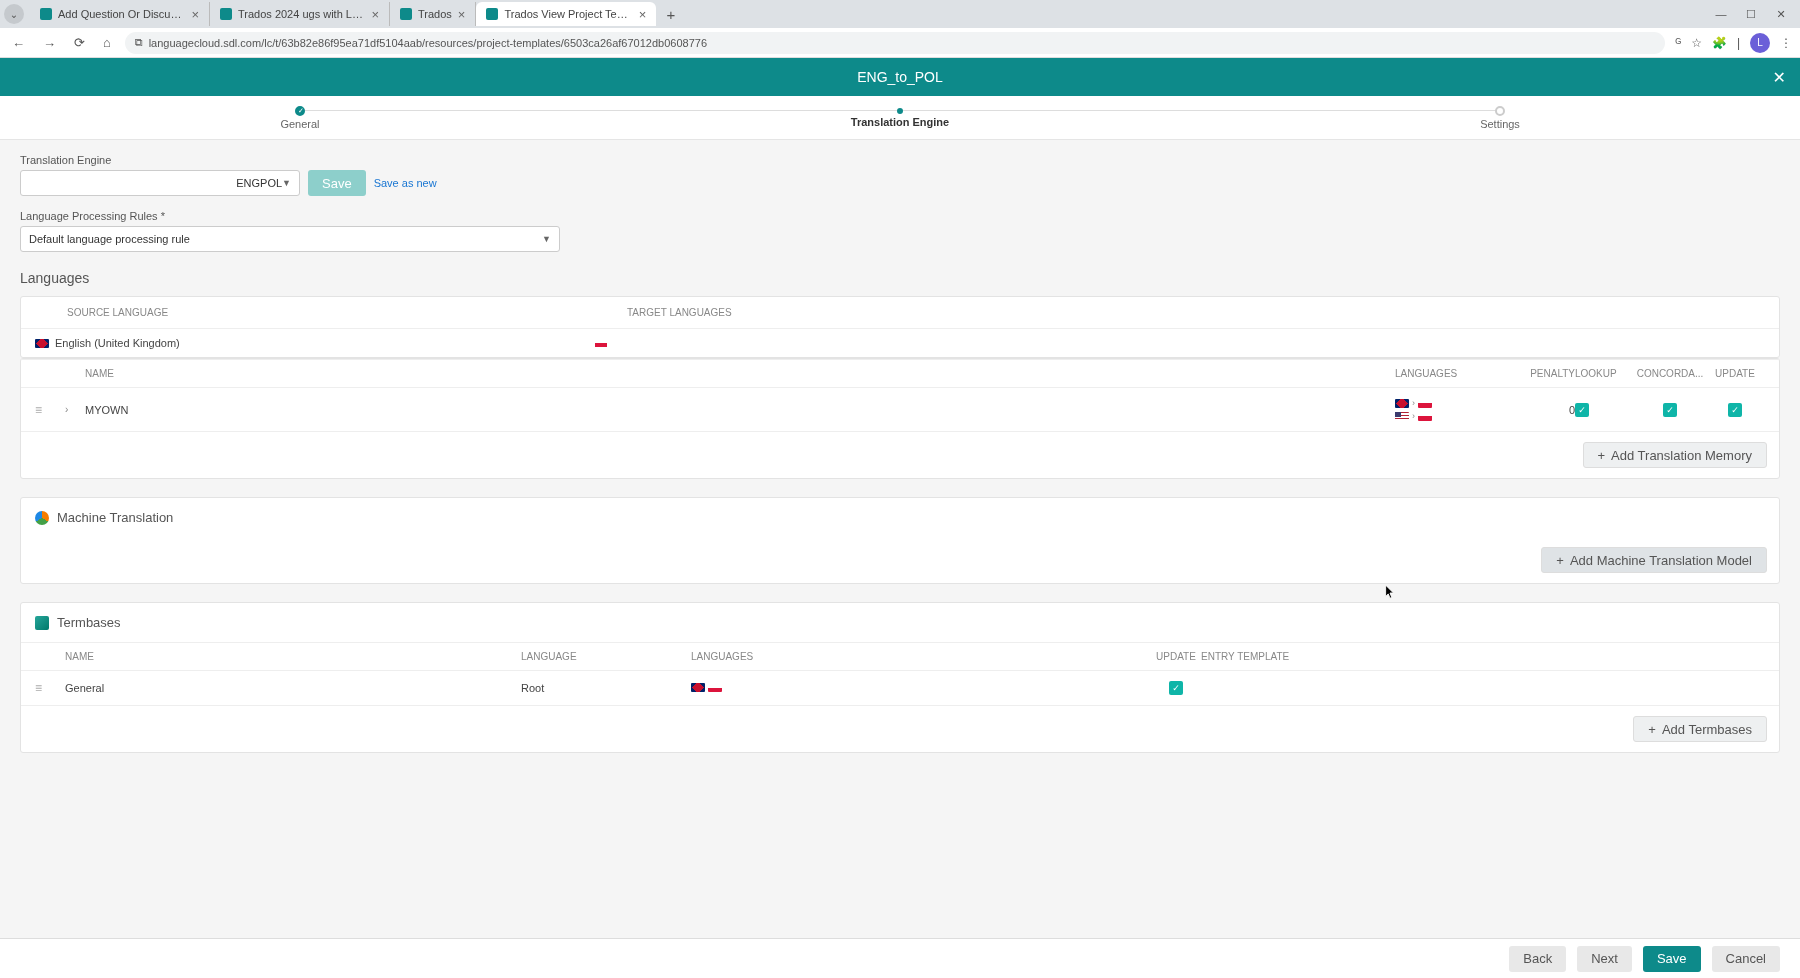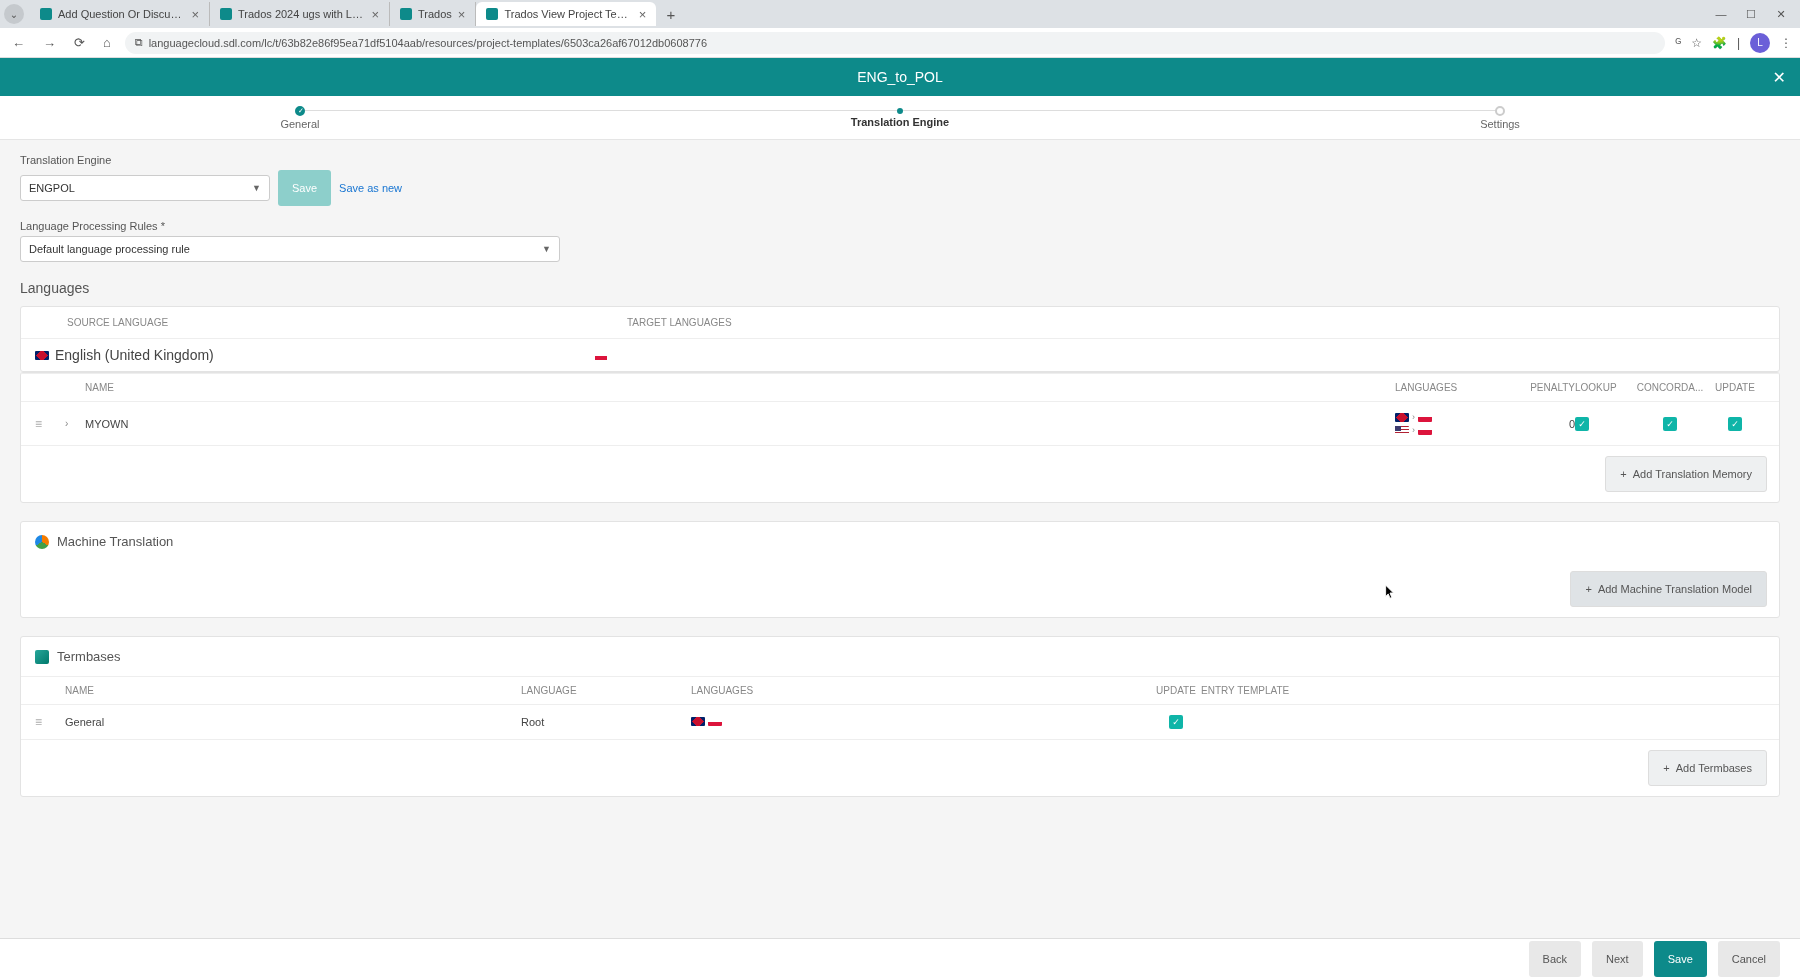--- a/index.html
+++ b/index.html
@@ -40,45 +40,45 @@
 .step-line { position: absolute; top: 14px; height: 1px; background: #ddd; }
 .line1 { left: 16.66%; right: 50%; }
 .line2 { left: 50%; right: 16.66%; }
 
 
 .content { padding: 14px 20px 70px 20px; }
 .field-group { margin-bottom: 14px; }
 .field-label { font-size: 11px; color: #555; margin-bottom: 4px; display: block; }
 .field-row { display: flex; align-items: center; gap: 8px; }
 .select { background: #fff; border: 1px solid #ccc; border-radius: 3px; height: 26px; display: flex; align-items: center; justify-content: space-between; padding: 0 8px; font-size: 11px; color: #333; }
-.select.w280 { width: 250px; }
+.select.w280 { width: 280px; justify-content: flex-end; }
 .select.w540 { width: 540px; }
 .select .caret { color: #666; font-size: 9px; }
-.btn { border: none; border-radius: 3px; height: 36px; padding: 0 14px; font-size: 11px; cursor: pointer; }
+.btn { border: none; border-radius: 3px; height: 26px; padding: 0 14px; font-size: 13px; cursor: pointer; }
 .btn-teal-soft { background: #8dcfcb; color: #fff; }
 .btn-teal { background: #0d8a8a; color: #fff; }
 .btn-grey { background: #e8e8e8; color: #555; }
 .btn-light { background: #eef0f1; color: #555; border: 1px solid #ddd; display: flex; align-items: center; gap: 6px; }
 .link-text { color: #1976d2; font-size: 11px; cursor: pointer; }
 
 .section-title { font-size: 14px; color: #555; margin: 18px 0 10px 0; }
 
 
 .panel { background: #fff; border: 1px solid #e3e3e3; border-radius: 3px; margin-bottom: 18px; }
 .panel-head { display: flex; align-items: center; padding: 12px 14px; gap: 8px; color: #555; font-size: 13px; }
 .panel-head .pi { width: 14px; height: 14px; }
 .pi-tm { background: linear-gradient(135deg,#4caf50,#2e7d32); border-radius: 2px; }
 .pi-mt { background: conic-gradient(#f57c00 0 120deg, #43a047 120deg 240deg, #1e88e5 240deg 360deg); border-radius: 50%; }
 .pi-tb { background: linear-gradient(135deg,#26a69a,#00796b); border-radius: 2px; }
 
 
 .lang-table { background: #fff; border: 1px solid #e3e3e3; border-radius: 3px; }
 .lang-head { display: flex; padding: 10px 14px; font-size: 10px; color: #888; border-bottom: 1px solid #eee; }
 .lang-head > div:first-child { width: 560px; margin-left: 32px; }
-.lang-row { display: flex; padding: 8px 14px; border-bottom: 1px solid #eee; align-items: center; font-size: 14px; color: #444; }
+.lang-row { display: flex; padding: 8px 14px; border-bottom: 1px solid #eee; align-items: center; font-size: 11px; color: #444; }
 .lang-row:last-child { border-bottom: none; }
 .lang-row .src { width: 560px; display: flex; align-items: center; gap: 6px; }
 .flag { width: 14px; height: 9px; border-radius: 1px; display: inline-block; }
 .flag-uk { background: linear-gradient(45deg,#012169 25%,transparent 25%),linear-gradient(-45deg,#012169 25%,transparent 25%),linear-gradient(45deg,transparent 75%,#012169 75%),linear-gradient(-45deg,transparent 75%,#012169 75%); background-color:#c8102e; }
 .flag-us { background: linear-gradient(#b22234 50%,#fff 50%); background-size: 100% 3px; position: relative; }
 .flag-us::before { content:""; position:absolute; top:0; left:0; width:6px; height:5px; background:#3c3b6e; }
 .flag-pl { background: linear-gradient(#fff 50%, #dc143c 50%); }
 .flag-pl-small { width: 12px; height: 4px; background: #dc143c; display: inline-block; }
 
 

